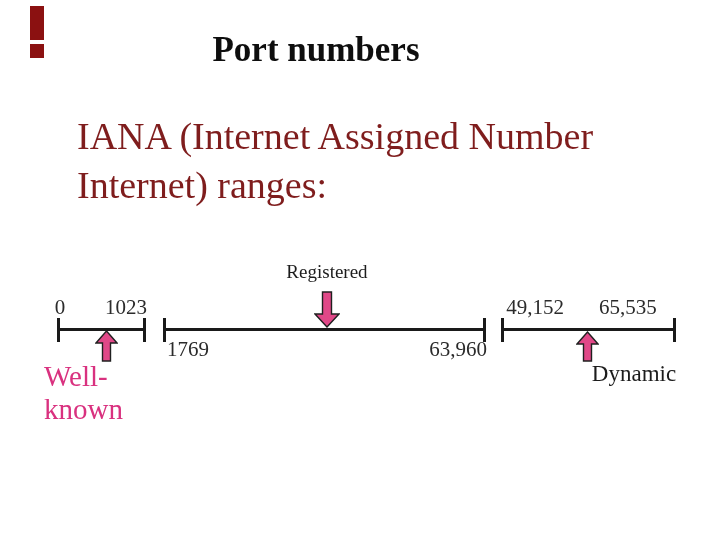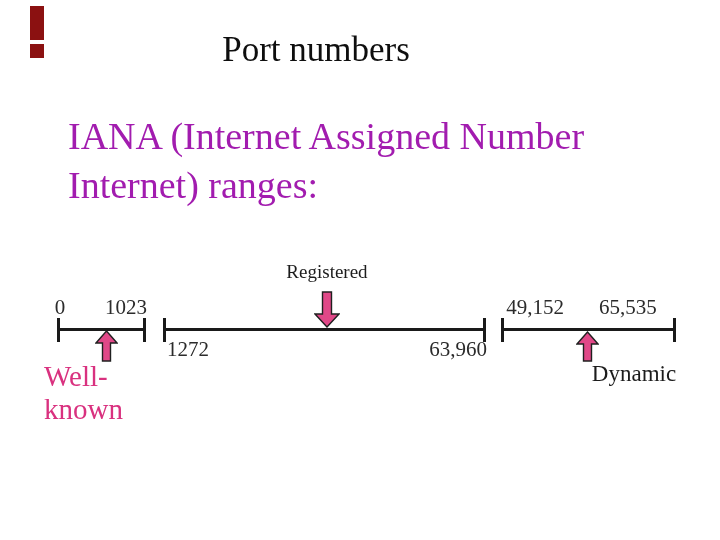--- a/index.html
+++ b/index.html
@@ -14,26 +14,26 @@
   .slide{
     position:relative;width:720px;height:540px;background:#ffffff;overflow:hidden;
   }
   
   .accent-bar{position:absolute;left:30px;width:14px;background:var(--bar-red);}
   .accent-bar.seg-a{top:6px;height:34px;}
   .accent-bar.seg-b{top:44px;height:14px;}
   
   .title{
     position:absolute;left:0;top:30px;width:632px;text-align:center;
-    font-size:35px;font-weight:normal;color:#0e0e0e;letter-spacing:0px;
+    font-size:35px;font-weight:bold;color:#0e0e0e;letter-spacing:0px;
   }
   
   .body-text{
-    position:absolute;left:68px;top:112px;width:580px;
-    font-size:38px;line-height:49px;color:#a21caf;
+    position:absolute;left:77px;top:112px;width:580px;
+    font-size:38px;line-height:49px;color:#7f1d1d;
   }
   
   .axis-line{position:absolute;top:328px;height:3px;background:#1a1a1a;}
   .line-1{left:57px;width:89px;}
   .line-2{left:163px;width:323px;}
   .line-3{left:501px;width:175px;}
   .tick{position:absolute;top:318px;width:3px;height:24px;background:#1a1a1a;}
   .tick-1a{left:57px;}  .tick-1b{left:143px;}
   .tick-2a{left:163px;} .tick-2b{left:483px;}
   .tick-3a{left:501px;} .tick-3b{left:673px;}
@@ -87,21 +87,21 @@
 
   <div class="tick tick-1a"></div>
   <div class="tick tick-1b"></div>
   <div class="tick tick-2a"></div>
   <div class="tick tick-2b"></div>
   <div class="tick tick-3a"></div>
   <div class="tick tick-3b"></div>
 
   <div class="num num-0">0</div>
   <div class="num num-1023">1023</div>
-  <div class="num num-1024">1272</div>
+  <div class="num num-1024">1769</div>
   <div class="num num-49151">63,960</div>
   <div class="num num-49152">49,152</div>
   <div class="num num-65535">65,535</div>
 
   <div class="label-registered">Registered</div>
   <div class="label-wellknown">Well-known</div>
   <div class="label-dynamic">Dynamic</div>
 
   <div class="arrow arrow-wellknown">
     <svg width="23" height="32" viewBox="0 0 23 32">

